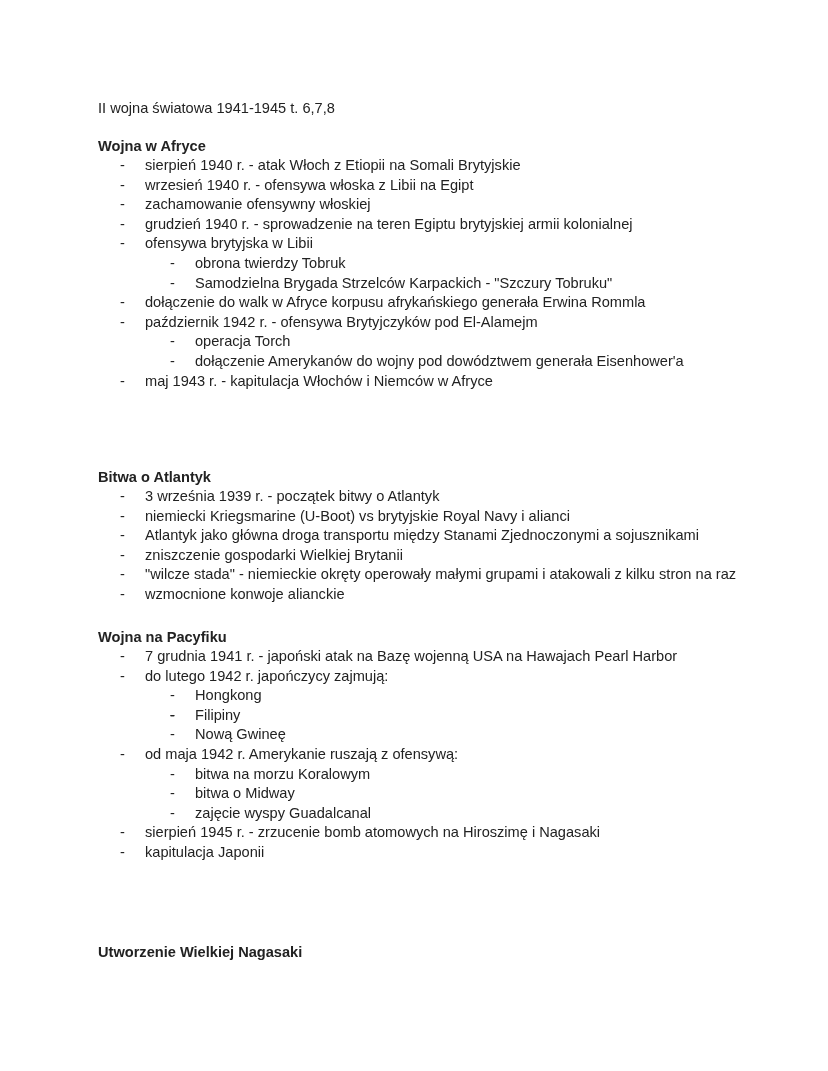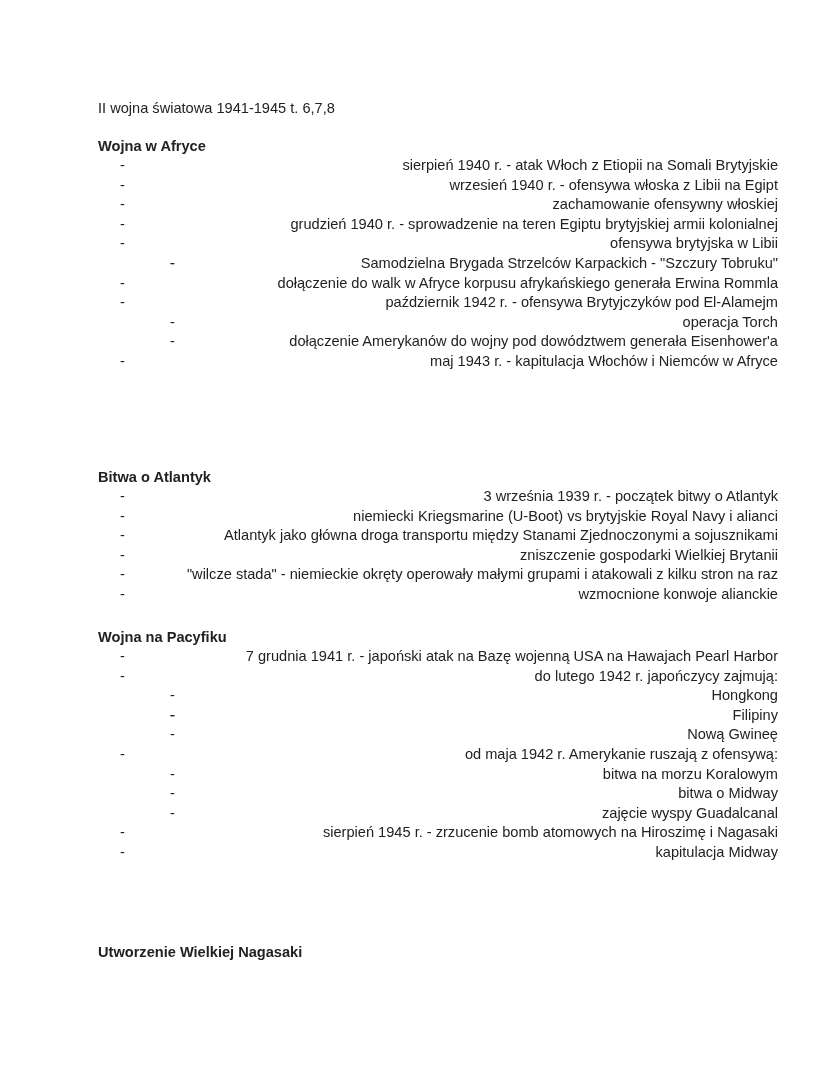--- a/index.html
+++ b/index.html
@@ -13,21 +13,21 @@
     .title { position: absolute; left: 98px; top: 98px; line-height: 20px; white-space: nowrap; }
     .section { position: absolute; left: 98px; width: 680px; }
     .heading { font-weight: bold; line-height: 20px; height: 20px; white-space: nowrap; }
     ul.lvl1, ul.lvl2 { list-style: none; margin: 0; padding: 0; }
     li { position: relative; line-height: 19.6px; }
     ul.lvl1 > li { padding-left: 47px; }
     ul.lvl2 > li { padding-left: 97px; margin-left: -47px; }
     .dash { position: absolute; top: 0; }
     ul.lvl1 > li > .dash { left: 22px; }
     ul.lvl2 > li > .dash { left: 72px; }
-    .txt { display: block; text-align: right; }
+    .txt { display: block; }
   </style>
 </head>
 <body>
 
 <div class="page">
   <div class="title">II wojna światowa 1941-1945 t. 6,7,8</div>
 
   <div class="section" style="top:136px;">
       <div class="heading">Wojna w Afryce</div>
       <ul class="lvl1">
@@ -46,20 +46,21 @@
         <li>
           <span class="dash">-</span>
           <span class="txt">grudzień 1940 r. - sprowadzenie na teren Egiptu brytyjskiej armii kolonialnej</span>
         </li>
         <li>
           <span class="dash">-</span>
           <span class="txt">ofensywa brytyjska w Libii</span>
           <ul class="lvl2">
             <li>
               <span class="dash">-</span>
+              <span class="txt">obrona twierdzy Tobruk</span>
             </li>
             <li>
               <span class="dash">-</span>
               <span class="txt">Samodzielna Brygada Strzelców Karpackich - "Szczury Tobruku"</span>
             </li>
           </ul>
         </li>
         <li>
           <span class="dash">-</span>
           <span class="txt">dołączenie do walk w Afryce korpusu afrykańskiego generała Erwina Rommla</span>
@@ -161,20 +162,20 @@
               <span class="txt">zajęcie wyspy Guadalcanal</span>
             </li>
           </ul>
         </li>
         <li>
           <span class="dash">-</span>
           <span class="txt">sierpień 1945 r. - zrzucenie bomb atomowych na Hiroszimę i Nagasaki</span>
         </li>
         <li>
           <span class="dash">-</span>
-          <span class="txt">kapitulacja Midway</span>
+          <span class="txt">kapitulacja Japonii</span>
         </li>
       </ul>
     </div>
   <div class="section" style="top:942px;">
       <div class="heading">Utworzenie Wielkiej Nagasaki</div>
     </div>
 </div>
 
 </body></html>

